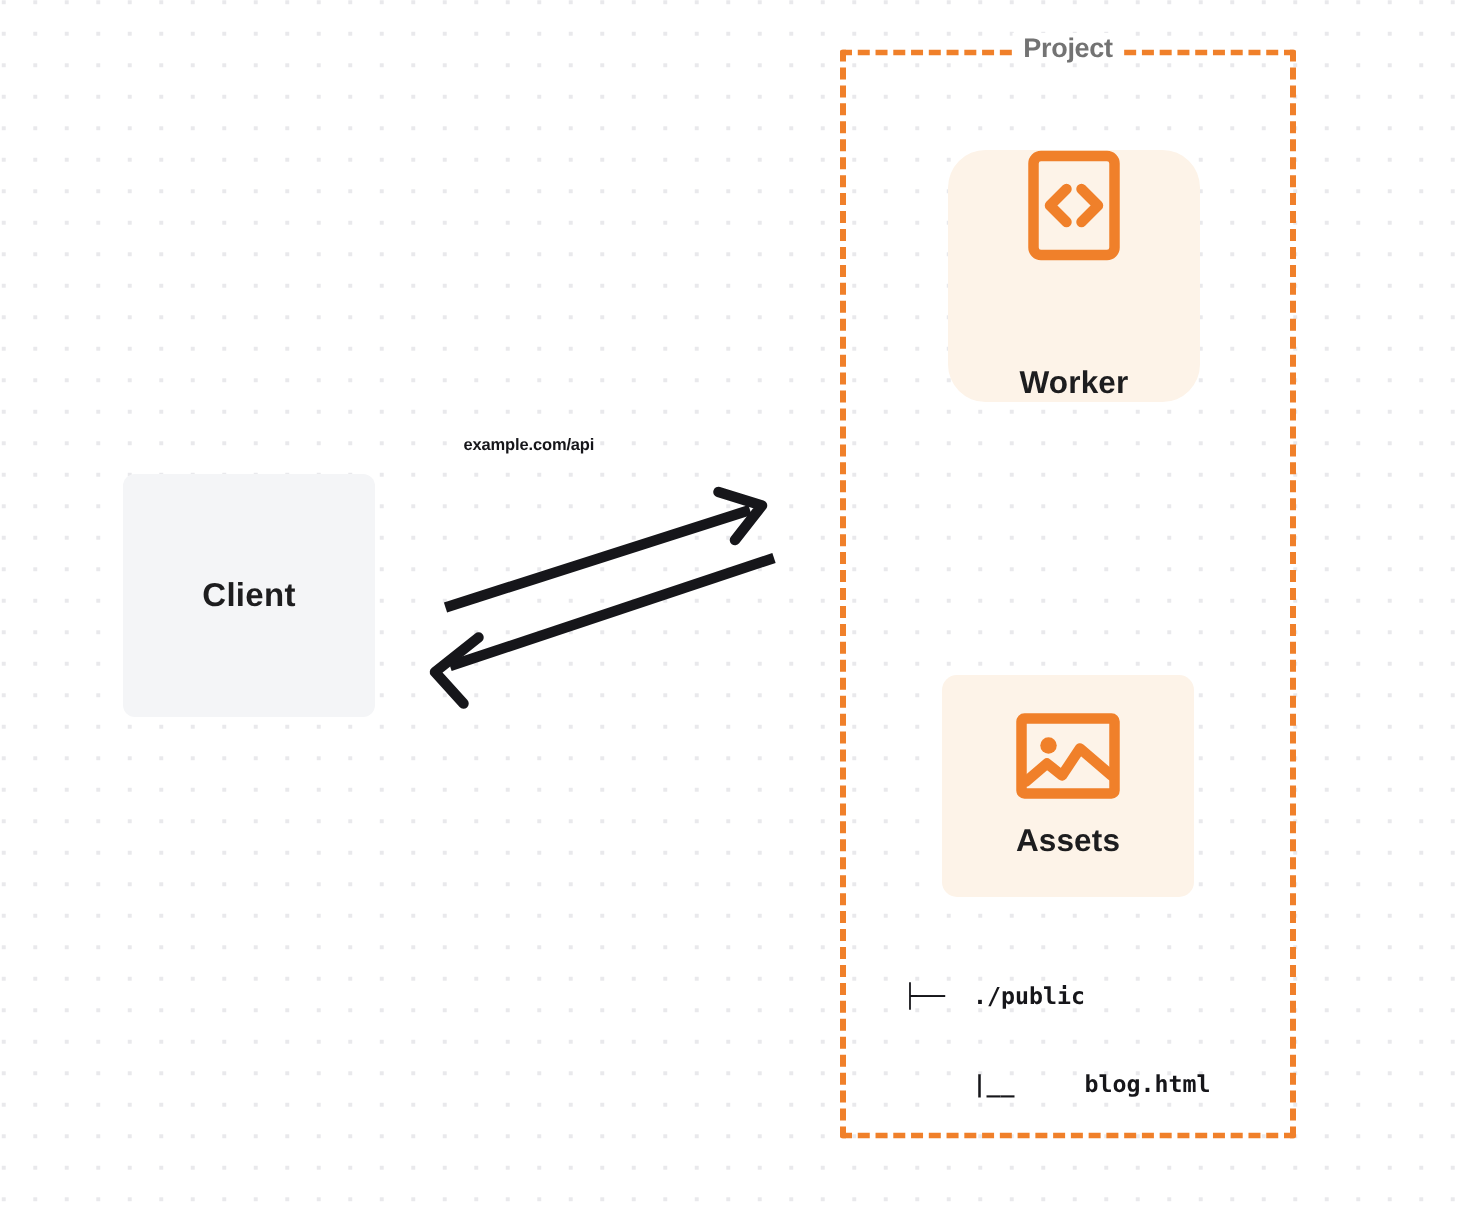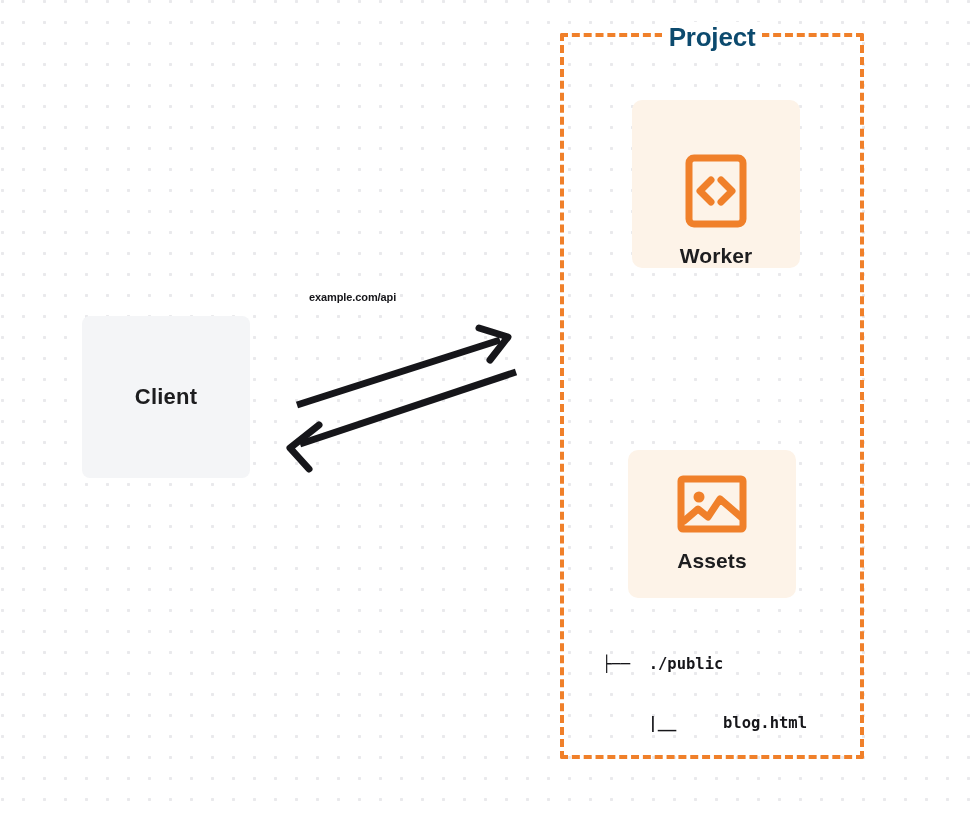--- a/index.html
+++ b/index.html
@@ -79,42 +79,43 @@
     position: absolute;
     left: 560px;
     top: 22px;
     width: 304px;
     text-align: center;
     pointer-events: none;
   }
   .project-title span {
     background: #ffffff;
     padding: 0 7px;
-    font-size: 26px;
-    font-weight: bold;
-    color: #0c4a6e;
+    font-size: 18px;
+    font-weight: bold;
+    color: #737373;
     letter-spacing: -0.2px;
     margin-top: 17px;
   }
 
   
   .card {
     position: absolute;
     width: 168px;
     background: #fdf3e8;
     border-radius: 10px;
     display: flex;
     flex-direction: column;
     align-items: center;
   }
   .card-worker {
     left: 632px;
     top: 100px;
     height: 168px;
-    justify-content: flex-end;
+    justify-content: space-between;
+    border-radius: 25px;
   }
   .card-assets {
     left: 628px;
     top: 450px;
     height: 148px;
     justify-content: center;
     text-align: right;
   }
   .card-icon {
     margin-bottom: 16px;

